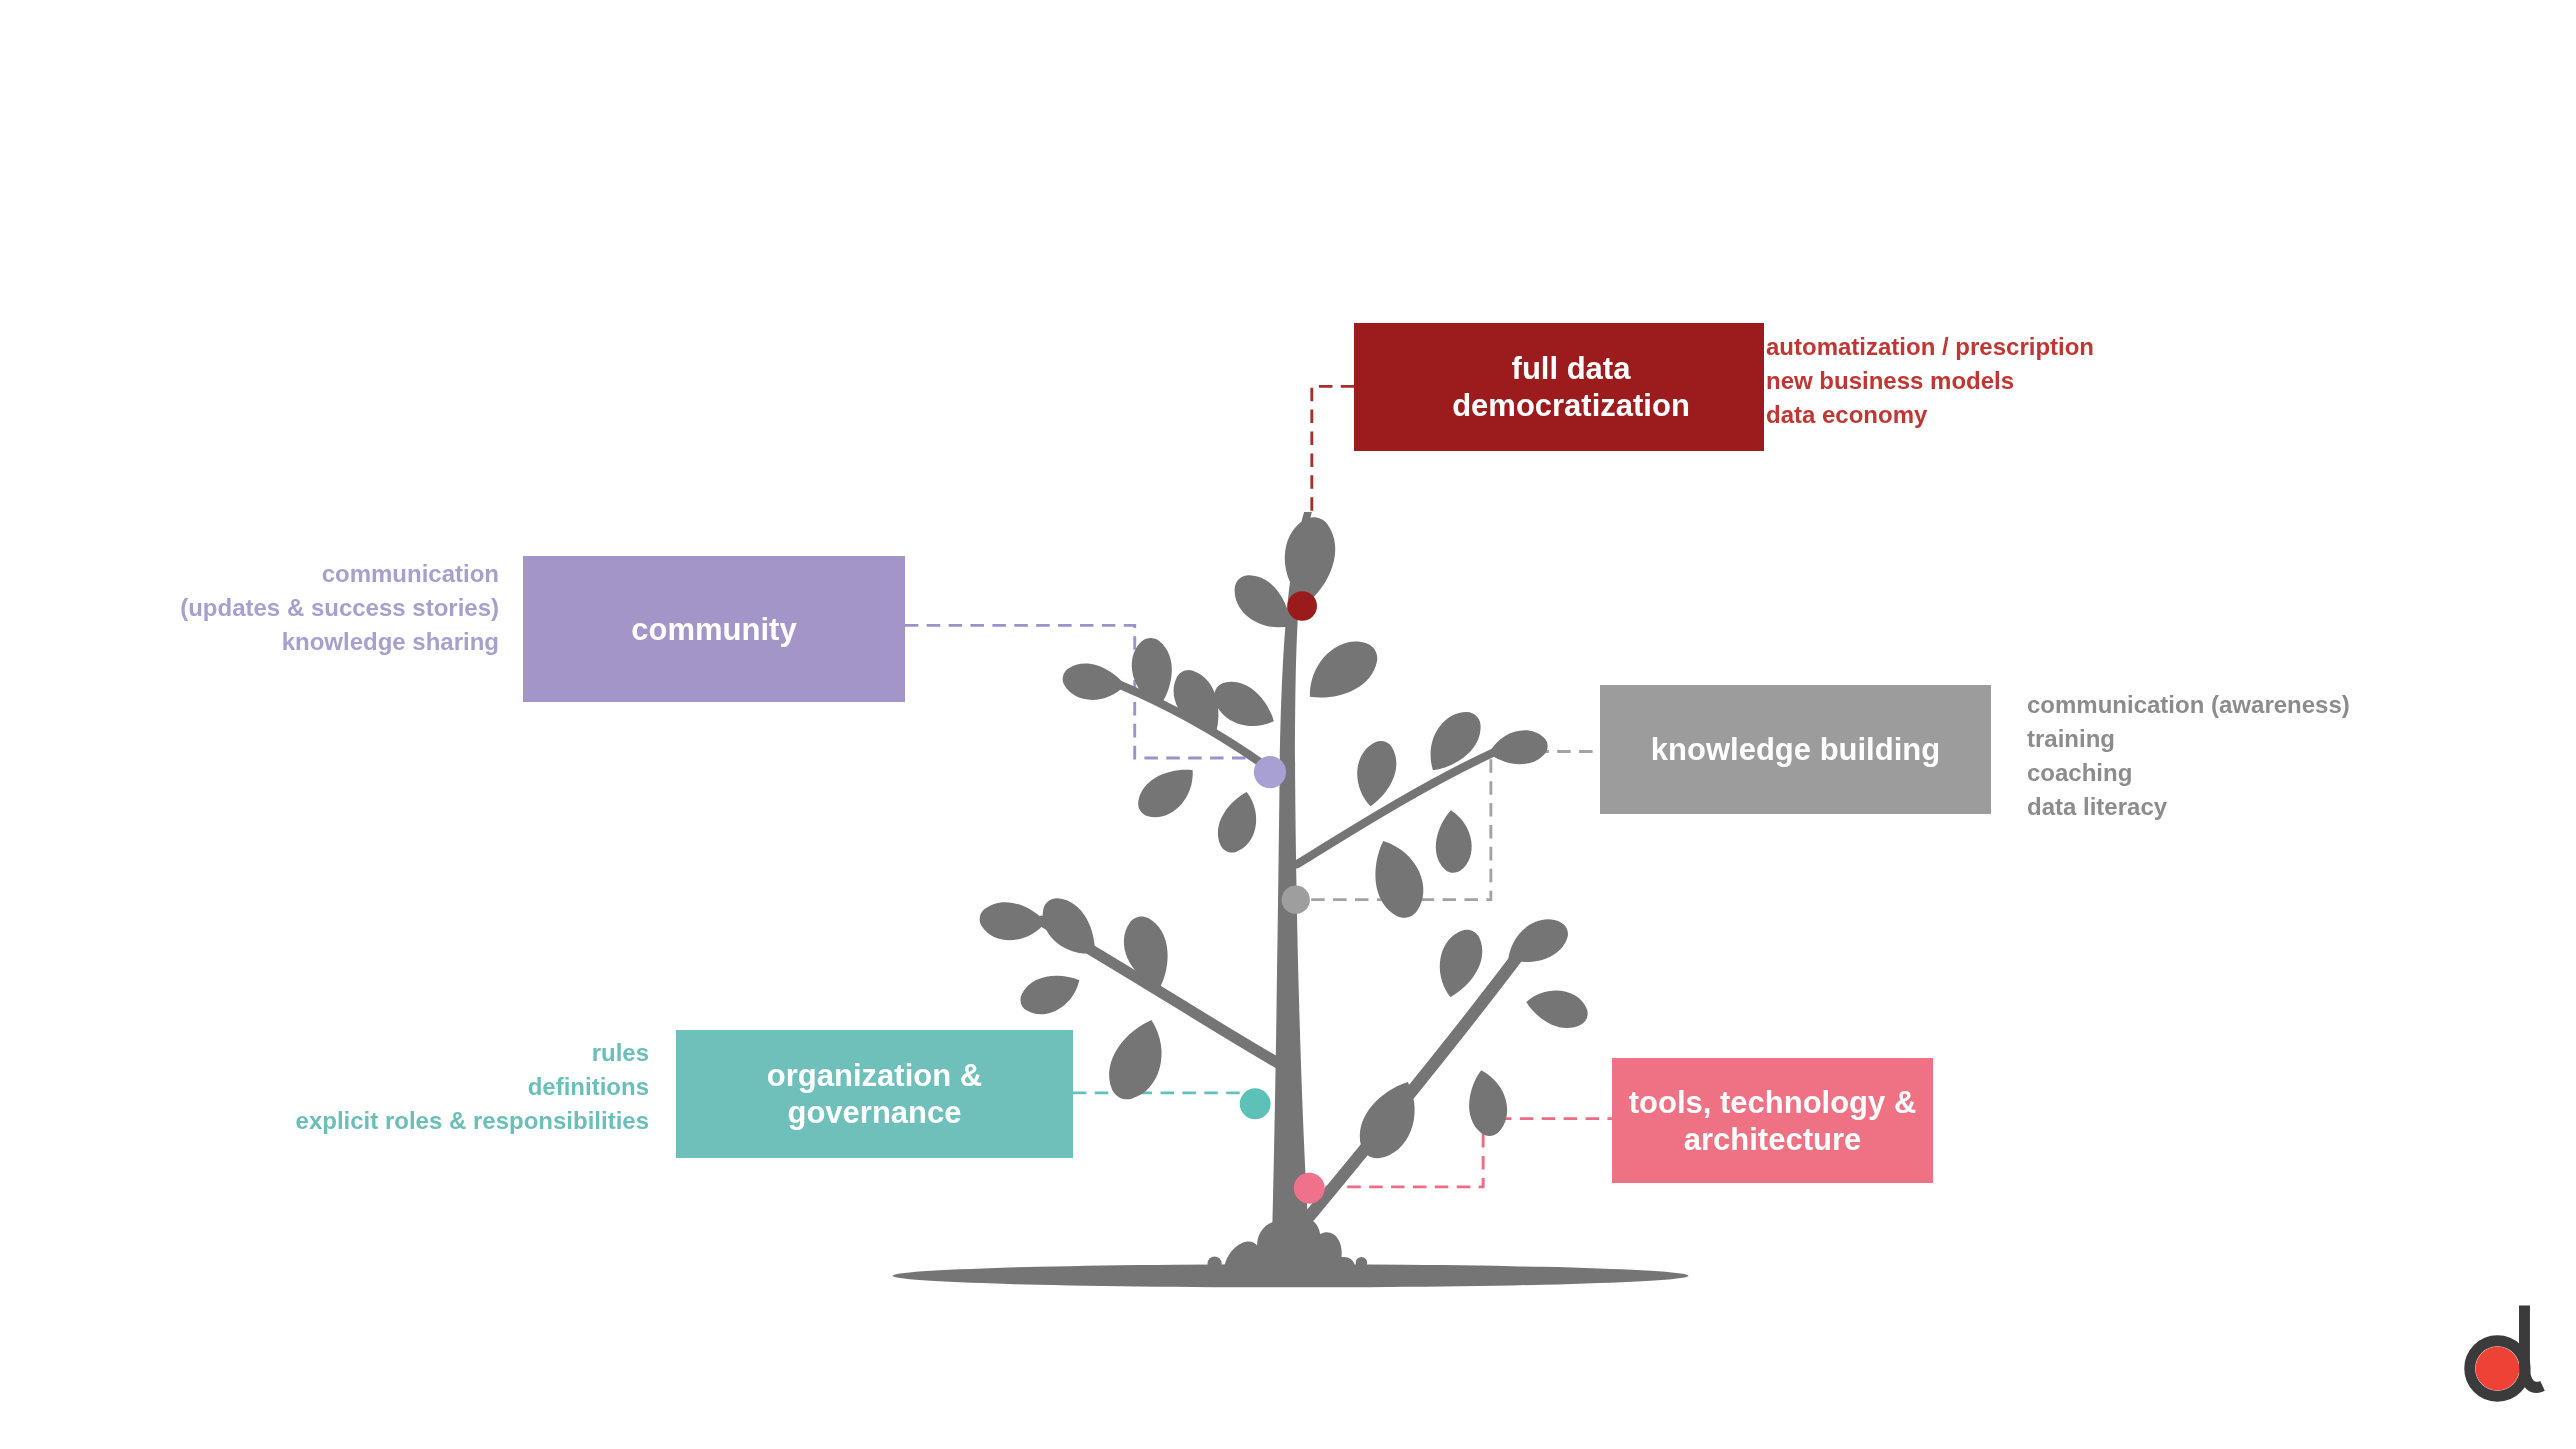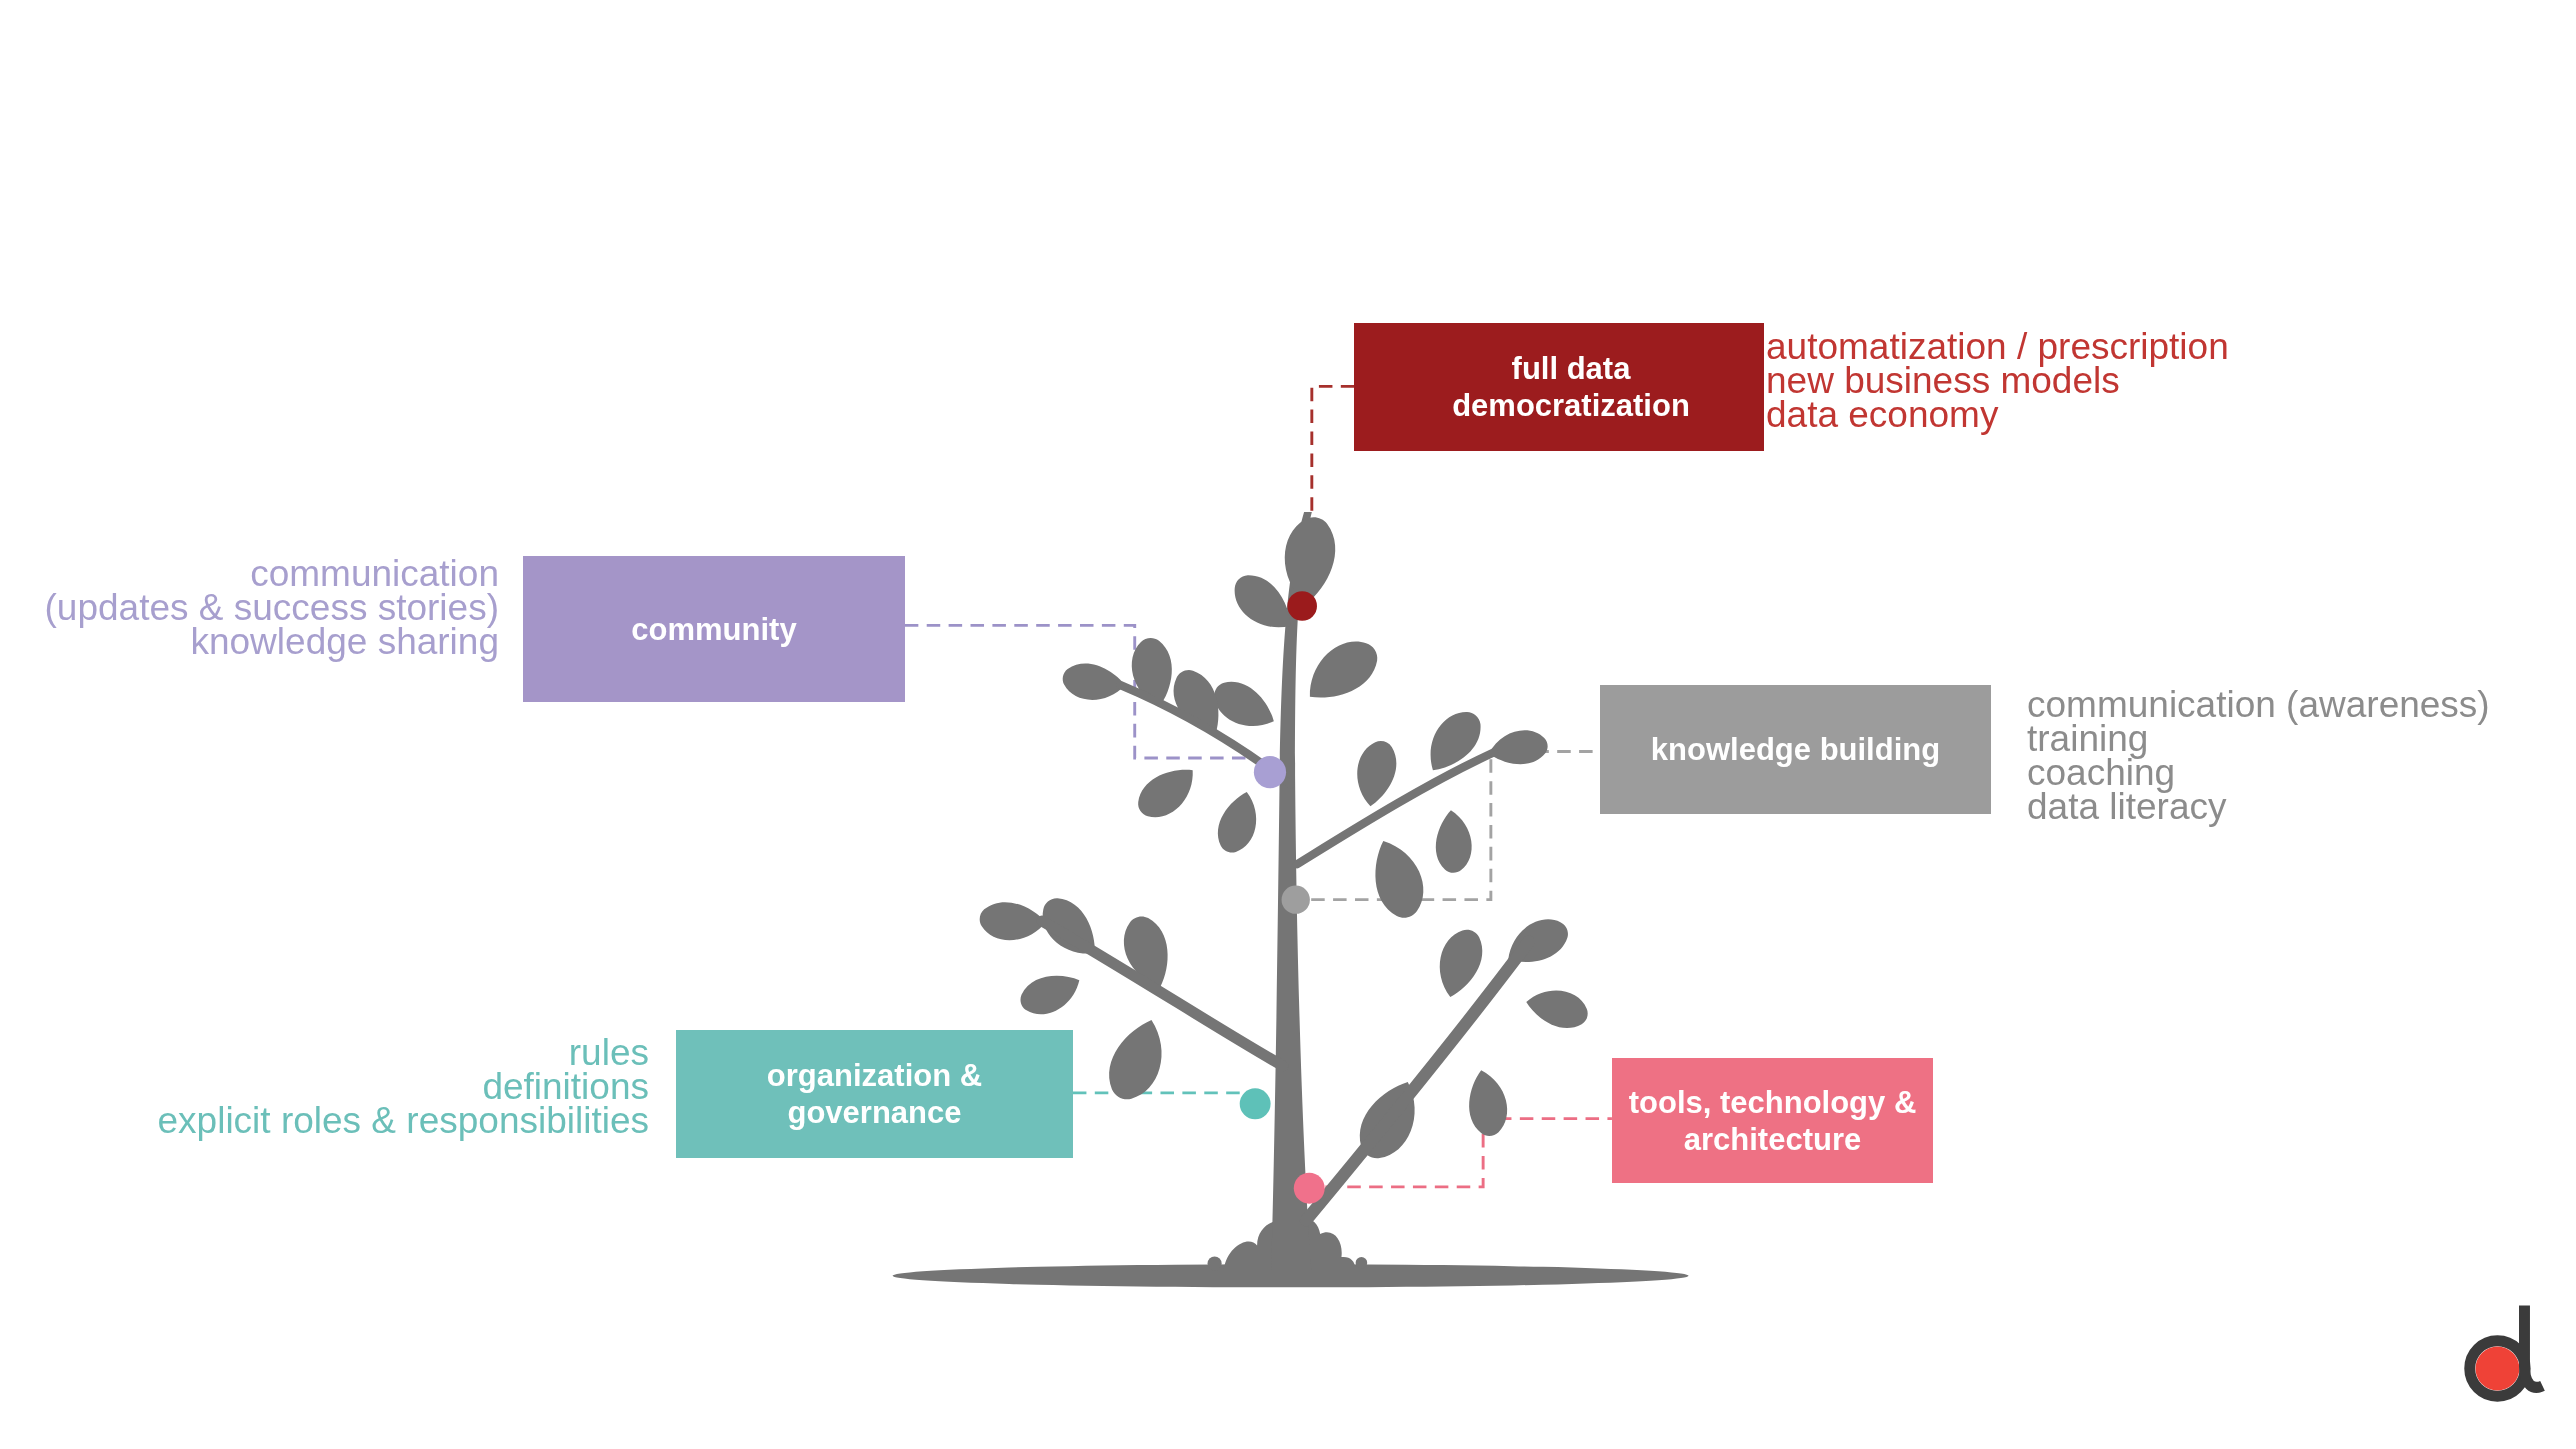--- a/index.html
+++ b/index.html
@@ -35,23 +35,23 @@
   }
   .box span { display: block; }
   #box-full-data   { left: 1354px; top: 323px;  width: 386px; height: 128px; background: #9c1c1e; padding-left: 24px; }
   #box-community   { left: 523px;  top: 556px;  width: 382px; height: 146px; background: #a495c8; }
   #box-knowledge   { left: 1600px; top: 685px; width: 391px; height: 129px; background: #9c9c9c; }
   #box-org         { left: 676px; top: 1030px; width: 397px; height: 128px; background: #6fc0ba; }
   #box-tools       { left: 1612px; top: 1058px; width: 321px; height: 125px; background: #ee7184; }
 
   .anno {
     position: absolute;
-    font-size: 37px;
+    font-size: 24px;
     line-height: 34px;
-    font-weight: normal;
+    font-weight: bold;
     white-space: nowrap;
   }
   .anno span { display: block; }
   .anno.right-side { text-align: left; }
   .anno.left-side  { text-align: right; }
   #anno-full-data { left: 1766px;  top: 330px;  color: #c13632; }
   #anno-community { right: 2077px; top: 557px;  color: #a79fce; }
   #anno-knowledge { left: 2027px;  top: 688px; color: #8c8c8c; }
   #anno-org       { right: 1927px; top: 1036px; color: #6bbfb9; }
   #anno-tools     { left: 2028px;  top: 1068px; color: #e2544c; }

